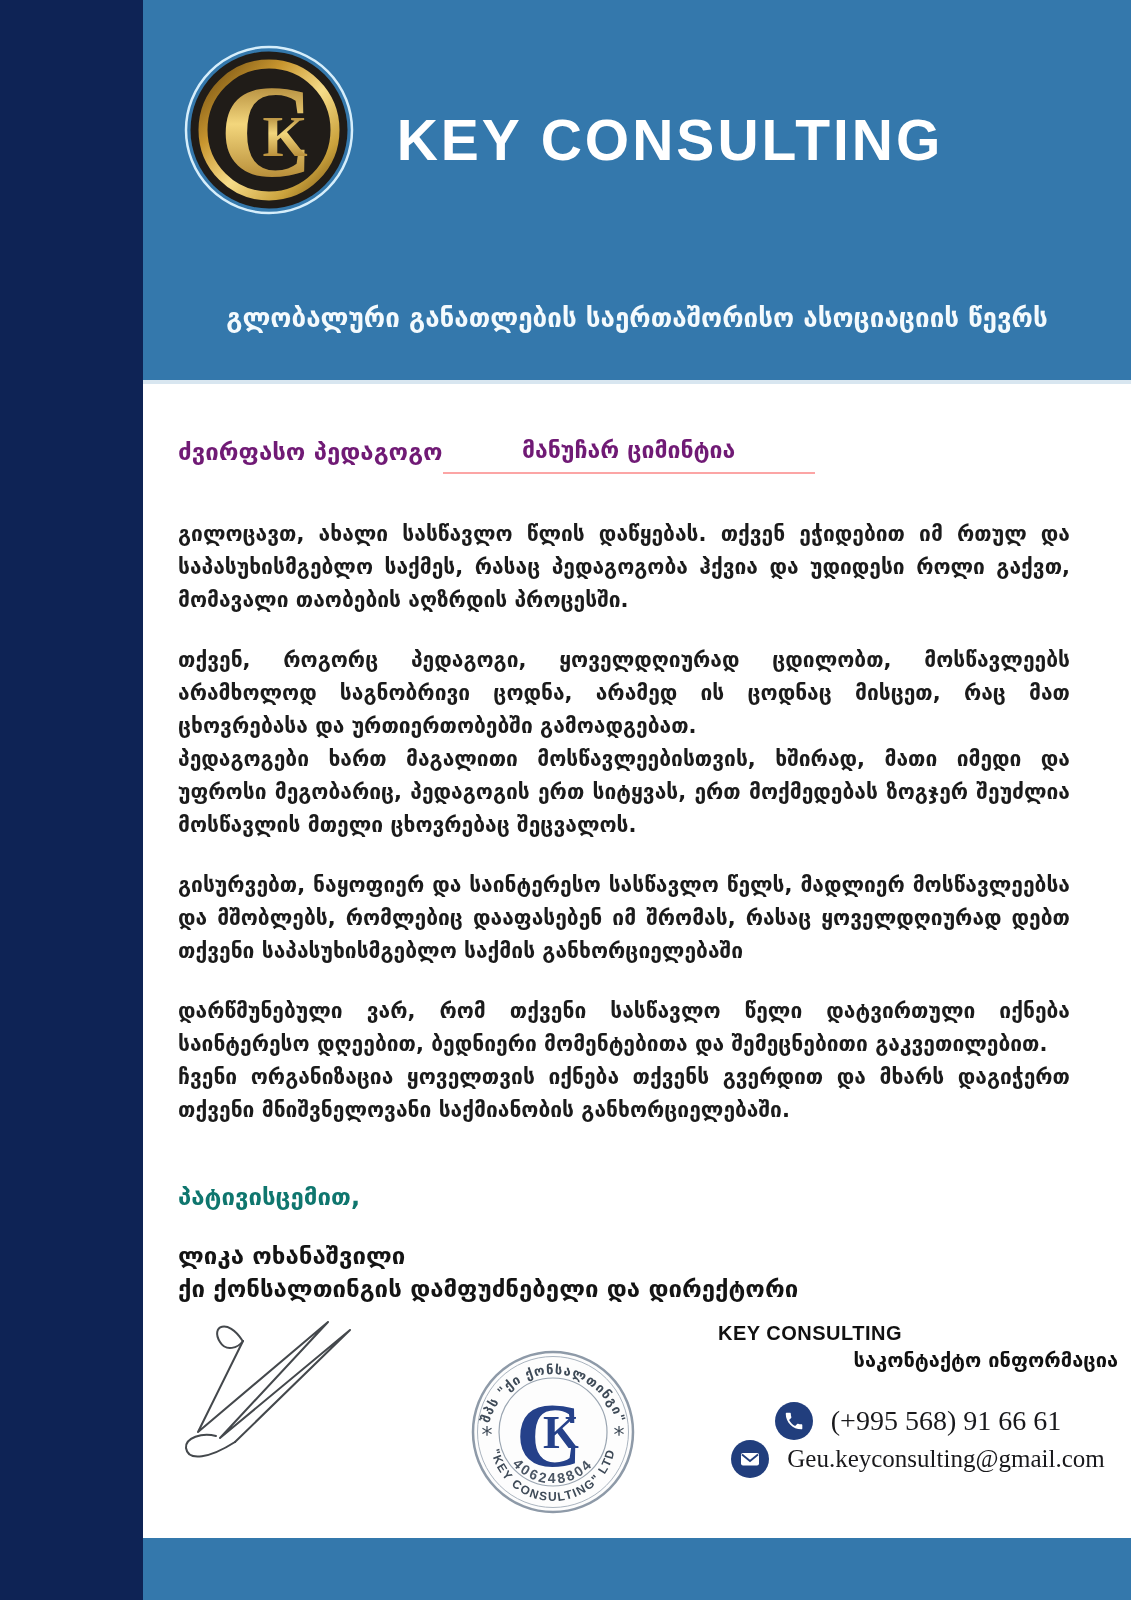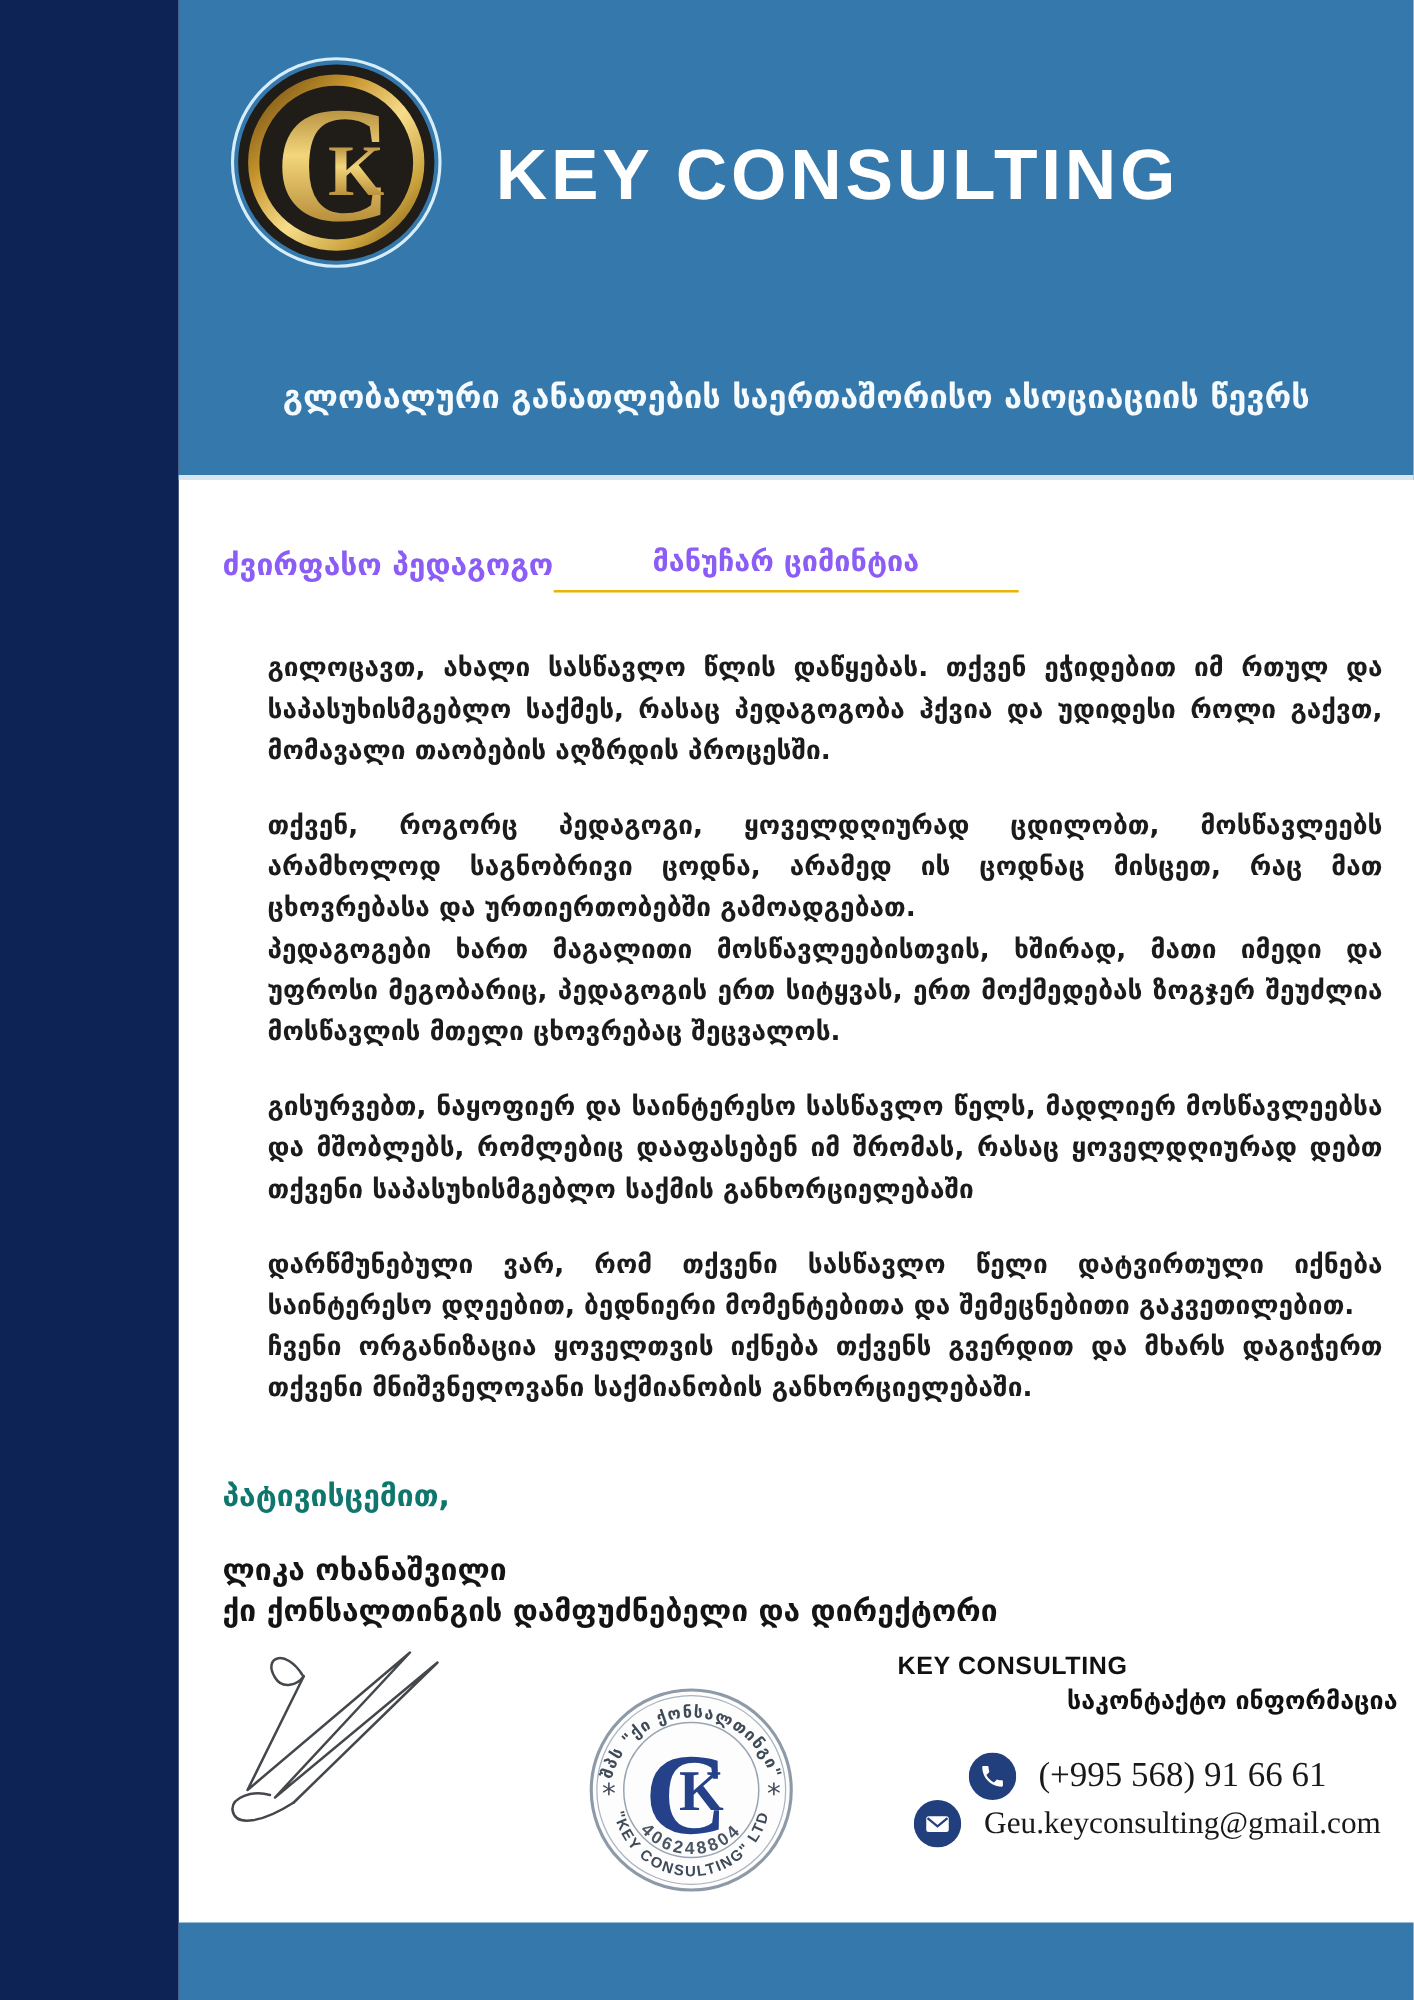--- a/index.html
+++ b/index.html
@@ -33,34 +33,33 @@
     text-align:center; color:#f4fafd; font-weight:700; font-size:28px;
   }
   .header-line2 {
     position:absolute; left:0; top:303px; width:100%;
     text-align:center; color:#f4fafd; font-weight:700; font-size:26px;
   }
   .logo-svg { position:absolute; left:40px; top:44px; }
 
   
   .salutation-row {
-    position:absolute; left:178px; top:432px; display:flex; color:#8b5cf6;
+    position:absolute; left:178px; top:432px; display:flex; color:#701a75;
   }
   .salutation-label { font-size:24px; font-weight:700; line-height:40px; white-space:nowrap; }
   .fill-line {
-    width:372px; height:40px; border-bottom:2px solid #eab308;
+    width:372px; height:40px; border-bottom:2px solid #fca5a5;
     text-align:center; font-size:23px; font-weight:700; line-height:36px;
     white-space:nowrap;
   }
 
   .letter-body {
     position:absolute; left:178px; top:518px; width:892px;
     font-size:21px; font-weight:700; line-height:33px; color:#1b1b1b;
     text-align:justify;
-    margin-left:36px;
   }
   .letter-body .pgroup { margin:0 0 27px 0; }
   .letter-body p { margin:0; }
 
   .closing {
     position:absolute; left:178px; top:1183px;
     font-size:24px; font-weight:700; color:#0f766e;
   }
   .signer {
     position:absolute; left:178px; top:1240px;

